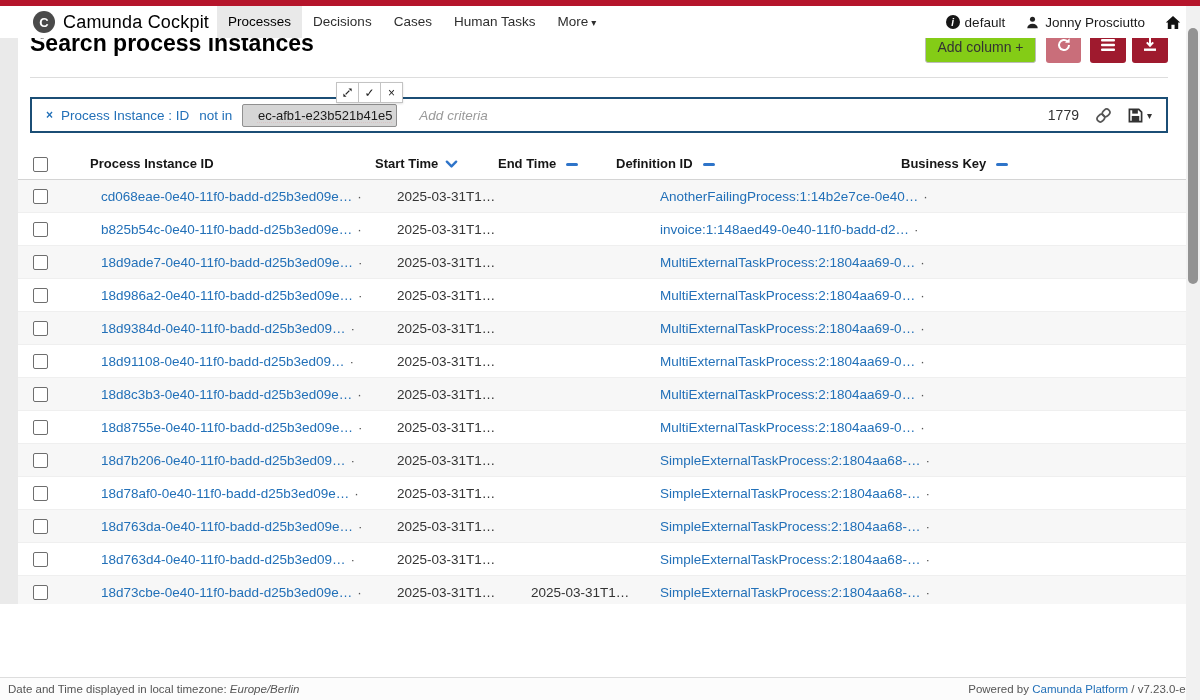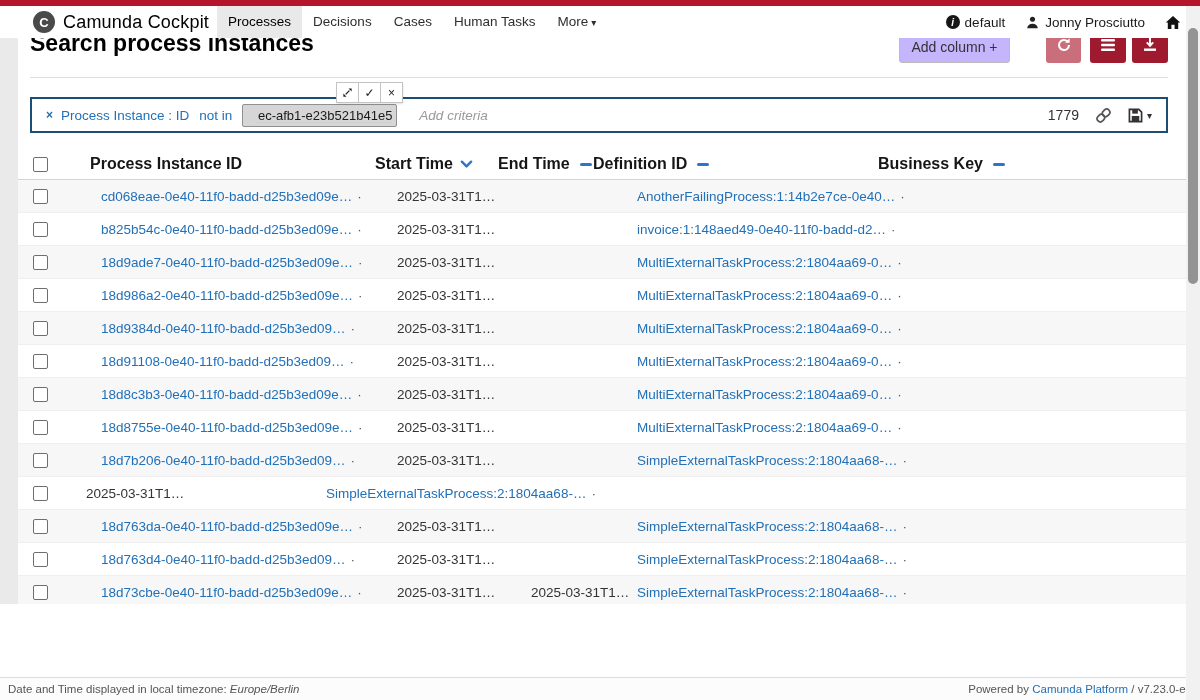--- a/index.html
+++ b/index.html
@@ -27,21 +27,21 @@
   .nav-right .group { display:flex; align-items:center; margin-left:20px; cursor:pointer; }
   .nav-right svg { display:block; }
   .nav-right .glyph-gap { margin-right:5px; }
   
   .gutter-left { position:absolute; left:0; top:38px; width:18px; height:566px; background:#eaeaea; }
   .page-title { position:absolute; left:30px; top:30px; font-size:23px; color:#000000; z-index:1; white-space:nowrap; }
   .title-divider { position:absolute; left:30px; top:77px; width:1138px; height:1px; background:#ddd; }
   
   .btn { position:absolute; top:30px; height:33px; border-radius:3px; display:flex; align-items:center;
          justify-content:center; cursor:pointer; z-index:1; }
-  .btn-add-column { left:899px; width:111px; background:#c4b5fd; border:1px solid #bcbcbc; font-size:14px; color:#333; }
+  .btn-add-column { left:925px; width:111px; background:#84cc16; border:1px solid #bcbcbc; font-size:14px; color:#333; }
   .btn-refresh  { left:1046px; width:35px; background:var(--red-light,#c96e7a); }
   .btn-list     { left:1090px; width:36px; background:var(--red-dark,#9f1a2e); }
   .btn-download { left:1132px; width:36px; background:var(--red-dark,#9f1a2e); }
   
   .criteria { position:absolute; left:30px; top:97px; width:1138px; height:36px; background:#fff;
               border:2px solid var(--cborder,#1b4e75); display:flex; align-items:center; z-index:2; }
   .crit-remove { color:var(--link,#2270b8); font-size:12px; font-weight:bold; margin:0 8px 0 14px; cursor:pointer; }
   .crit-field, .crit-op { color:var(--link,#2270b8); font-size:13.5px; cursor:pointer; white-space:nowrap; }
   .crit-op { margin-left:10px; }
   .crit-input { margin-left:10px; width:155px; height:23px; background:#d6d6d6; border:1px solid #909090;
@@ -53,27 +53,27 @@
   .crit-icon { margin-left:16px; cursor:pointer; display:flex; align-items:center; }
   .crit-save { margin-right:14px; }
   .crit-save .caret { font-size:10px; color:#333; margin-left:4px; }
   
   .edit-popup { position:absolute; left:337px; top:82px; display:flex; z-index:6; box-shadow:0 1px 2px rgba(0,0,0,.12); }
   .edit-btn { width:23px; height:21px; background:#fff; border:1px solid #c3c3c3; margin-left:-1px;
               display:flex; align-items:center; justify-content:center; font-size:12px; color:#222; cursor:pointer; }
   
   .table { position:absolute; left:18px; top:148px; width:1168px; height:456px; overflow:hidden; background:#fff; }
   .thead { height:32px; display:flex; align-items:center; border-bottom:1px solid #d4d4d4;
-           font-size:16px; font-weight:bold; color:#161616; }
+           font-size:13px; font-weight:bold; color:#161616; }
   .trow  { height:33px; display:flex; align-items:center; font-size:13.5px; color:#333; border-bottom:1px solid #efefef;gap:11px; }
   .trow.striped { background:#f7f7f7; }
   .c-check { width:57px; flex:0 0 auto; }
   .c-id    { width:300px; padding-left:15px; flex:0 0 auto; white-space:nowrap; overflow:hidden; }
   .c-start { width:123px; flex:0 0 auto; white-space:nowrap; }
-  .c-end   { width:95px; flex:0 0 auto; white-space:nowrap; }
+  .c-end   { width:118px; flex:0 0 auto; white-space:nowrap; }
   .c-def   { width:285px; flex:0 0 auto; white-space:nowrap; overflow:hidden; }
   .c-bk    { flex:1; white-space:nowrap; }
   .checkbox { display:inline-block; width:15px; height:15px; border:1px solid #6e6e6e; border-radius:2px;
               background:#fff; margin-left:15px; vertical-align:middle; cursor:pointer; }
   .link { color:var(--link,#2270b8); text-decoration:none; cursor:pointer; }
   .dot { color:#555; margin-left:5px; }
   .minus { display:inline-block; width:12px; height:3px; background:var(--sort,#2e74c9); border-radius:1.5px;
            margin-left:10px; vertical-align:middle; cursor:pointer; }
   .sort-chevron { margin-left:7px; vertical-align:middle; cursor:pointer; }
   .sort-chevron path { stroke:var(--sort,#2e74c9); }
@@ -262,20 +262,21 @@
     <div class="c-check"><span class="checkbox"></span></div>
     <div class="c-id"><a class="link">18d7b206-0e40-11f0-badd-d25b3ed09…</a><span class="dot">·</span></div>
     <div class="c-start">2025-03-31T1…</div>
     <div class="c-end"></div>
     <div class="c-def"><a class="link">SimpleExternalTaskProcess:2:1804aa68-…</a><span class="dot">·</span></div>
     <div class="c-bk"></div>
   </div>
 
   <div class="trow">
     <div class="c-check"><span class="checkbox"></span></div>
+    <div class="c-id"><a class="link">18d78af0-0e40-11f0-badd-d25b3ed09e…</a><span class="dot">·</span></div>
     <div class="c-start">2025-03-31T1…</div>
     <div class="c-end"></div>
     <div class="c-def"><a class="link">SimpleExternalTaskProcess:2:1804aa68-…</a><span class="dot">·</span></div>
     <div class="c-bk"></div>
   </div>
 
   <div class="trow striped">
     <div class="c-check"><span class="checkbox"></span></div>
     <div class="c-id"><a class="link">18d763da-0e40-11f0-badd-d25b3ed09e…</a><span class="dot">·</span></div>
     <div class="c-start">2025-03-31T1…</div>

